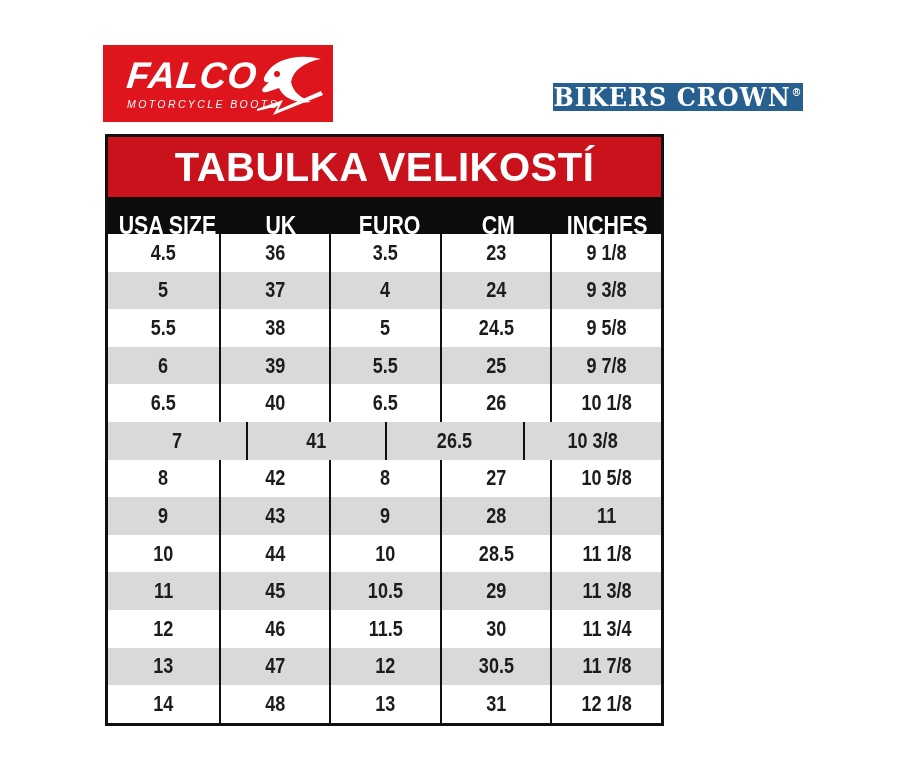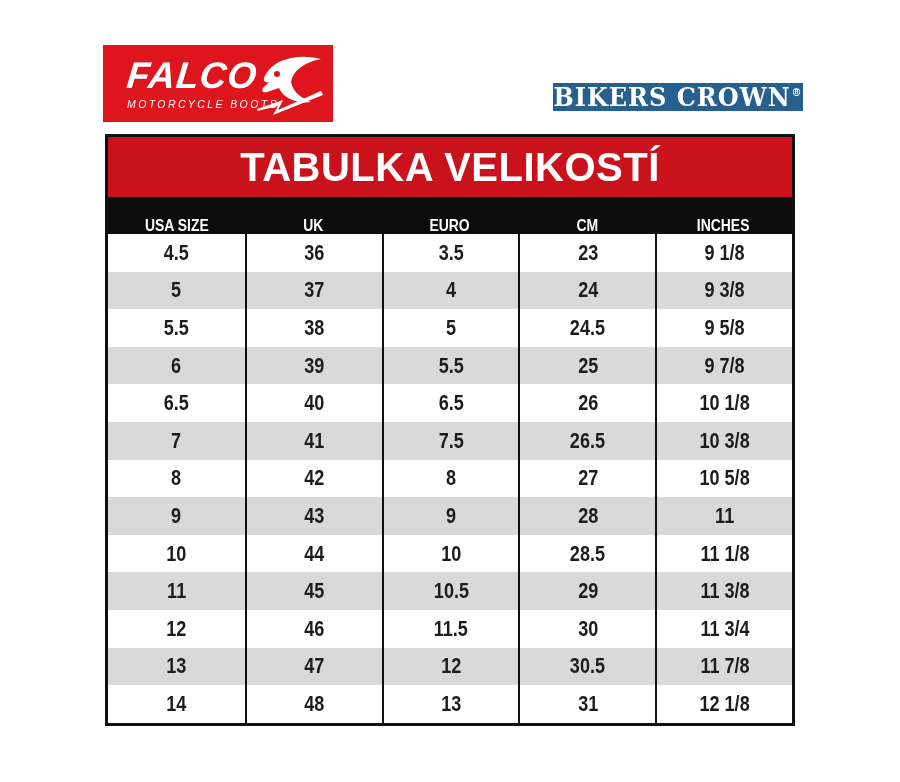--- a/index.html
+++ b/index.html
@@ -74,21 +74,21 @@
   .crown-text sup {
     font-size: 10px;
     vertical-align: super;
     margin-left: 1px;
   }
 
   
   .size-table {
     position: absolute;
     left: 105px; top: 134px;
-    width: 690px;
+    width: 559px;
     border: 3px solid #101010;
     background: #ffffff;
   }
   .table-title {
     height: 60px;
     background: #c9121b;
     color: #ffffff;
     display: flex;
     align-items: center;
     justify-content: center;
@@ -100,21 +100,21 @@
     display: flex;
     background: #0c0c0c;
     height: 37px;
   }
   .hcell {
     flex: 1 1 20%;
     display: flex;
     align-items: center;
     justify-content: center;
     color: #ffffff;
-    font-size: 17px;
+    font-size: 26px;
     font-weight: bold;
     white-space: nowrap;
     margin-top: 20px;
   }
   .trow {
     display: flex;
     height: 37.6px;
     background: #ffffff;
   }
   .trow.alt { background: #d9d9d9; }
@@ -262,23 +262,20 @@
         </div>
       </div>
       <div class="trow alt">
         <div class="tcell">
           <span class="cond">7</span>
         </div>
         <div class="tcell">
           <span class="cond">41</span>
         </div>
         <div class="tcell">
-          <span class="cond">7.5</span>
-        </div>
-        <div class="tcell">
           <span class="cond">26.5</span>
         </div>
         <div class="tcell">
           <span class="cond">10 3/8</span>
         </div>
       </div>
       <div class="trow">
         <div class="tcell">
           <span class="cond">8</span>
         </div>

